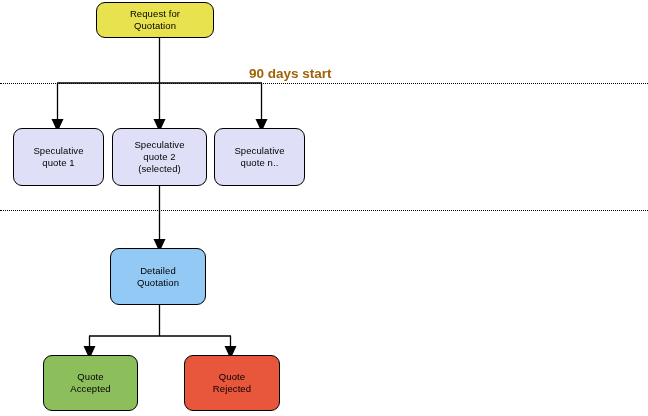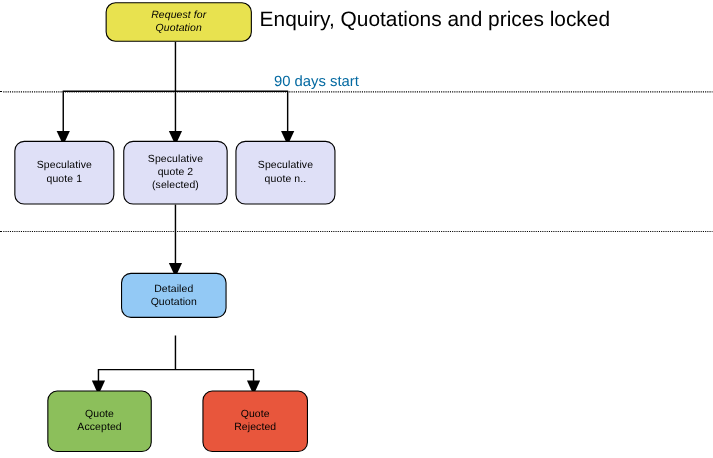--- a/index.html
+++ b/index.html
@@ -57,22 +57,22 @@
     position: absolute;
     left: 0;
     width: 648px;
     height: 0;
     border-top: 1.4px dotted #000000;
     z-index: 2;
   }
   .sep-label {
     position: absolute;
     font-size: 13.5px;
-    font-weight: normal;
-    color: #0369a1;
+    font-weight: bold;
+    color: #a16207;
     background: #ffffff;
     padding: 0 2px;
     white-space: nowrap;
     z-index: 3;
   }
 
   
   #wires {
     position: absolute;
     left: 0;
@@ -112,39 +112,38 @@
     <line x1="230.5" y1="336" x2="230.5" y2="347"></line>
     <polygon points="83.5,346 95.5,346 89.5,359"></polygon>
     <polygon points="224.5,346 236.5,346 230.5,359"></polygon>
   </svg>
 
   <div class="sep" style="top:83px;"></div>
   <div class="sep-label" style="left:247px; top:66px;">90 days start</div>
 
   <div class="sep" style="top:210px;"></div>
 
-  <div class="node rfq" style="left:96px; top:2px; width:133px; height:36px;font-style:italic;">Request for
+  <div class="node rfq" style="left:96px; top:2px; width:118px; height:36px;">Request for
 Quotation</div>
 
   <div class="node spec" style="left:13px; top:128px; width:91px; height:58px;">Speculative
 quote 1</div>
 
   <div class="node spec" style="left:112px; top:128px; width:95px; height:58px;">Speculative
 quote 2
 (selected)</div>
 
   <div class="node spec" style="left:214px; top:128px; width:91px; height:58px;">Speculative
 quote n..</div>
 
-  <div class="node detailed" style="left:110px; top:248px; width:96px; height:41px;">Detailed
+  <div class="node detailed" style="left:110px; top:248px; width:96px; height:57px;">Detailed
 Quotation</div>
 
   <div class="node accepted" style="left:43px; top:355px; width:95px; height:56px;">Quote
 Accepted</div>
 
   <div class="node rejected" style="left:184px; top:355px; width:96px; height:56px;">Quote
 Rejected</div>
 
-  <div class="annot" style="left:236px; top:7px;">Enquiry, Quotations and prices locked</div>
 
 
 
 </div>
 
 </body></html>

